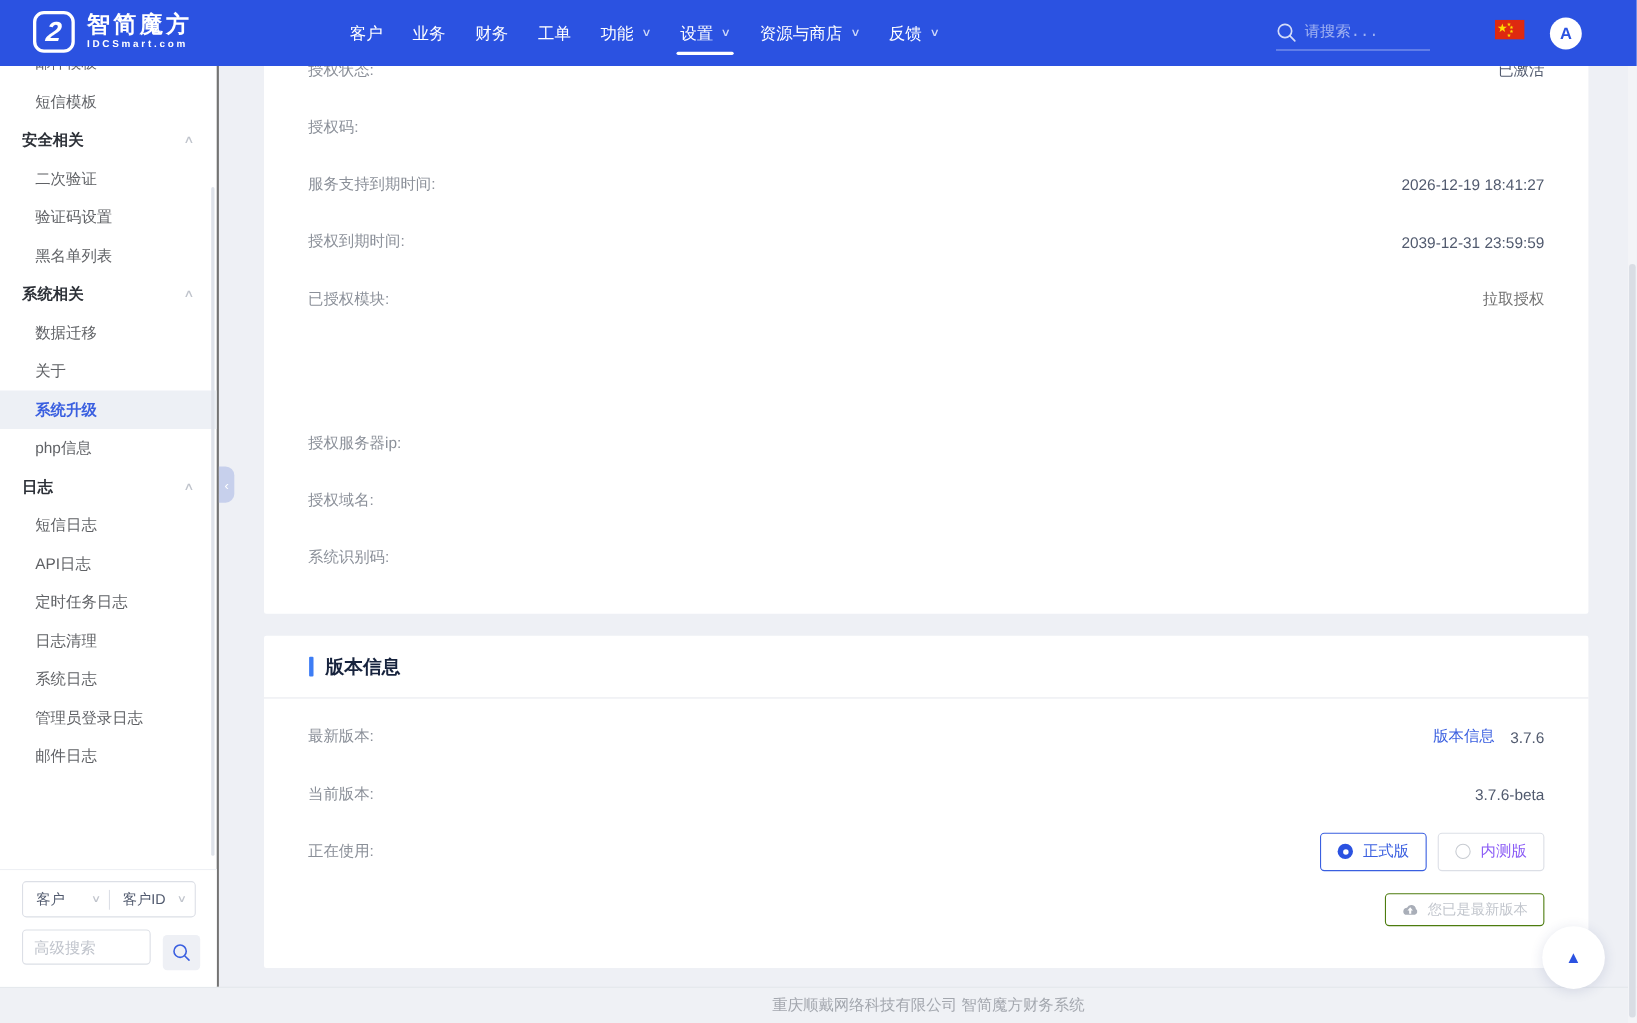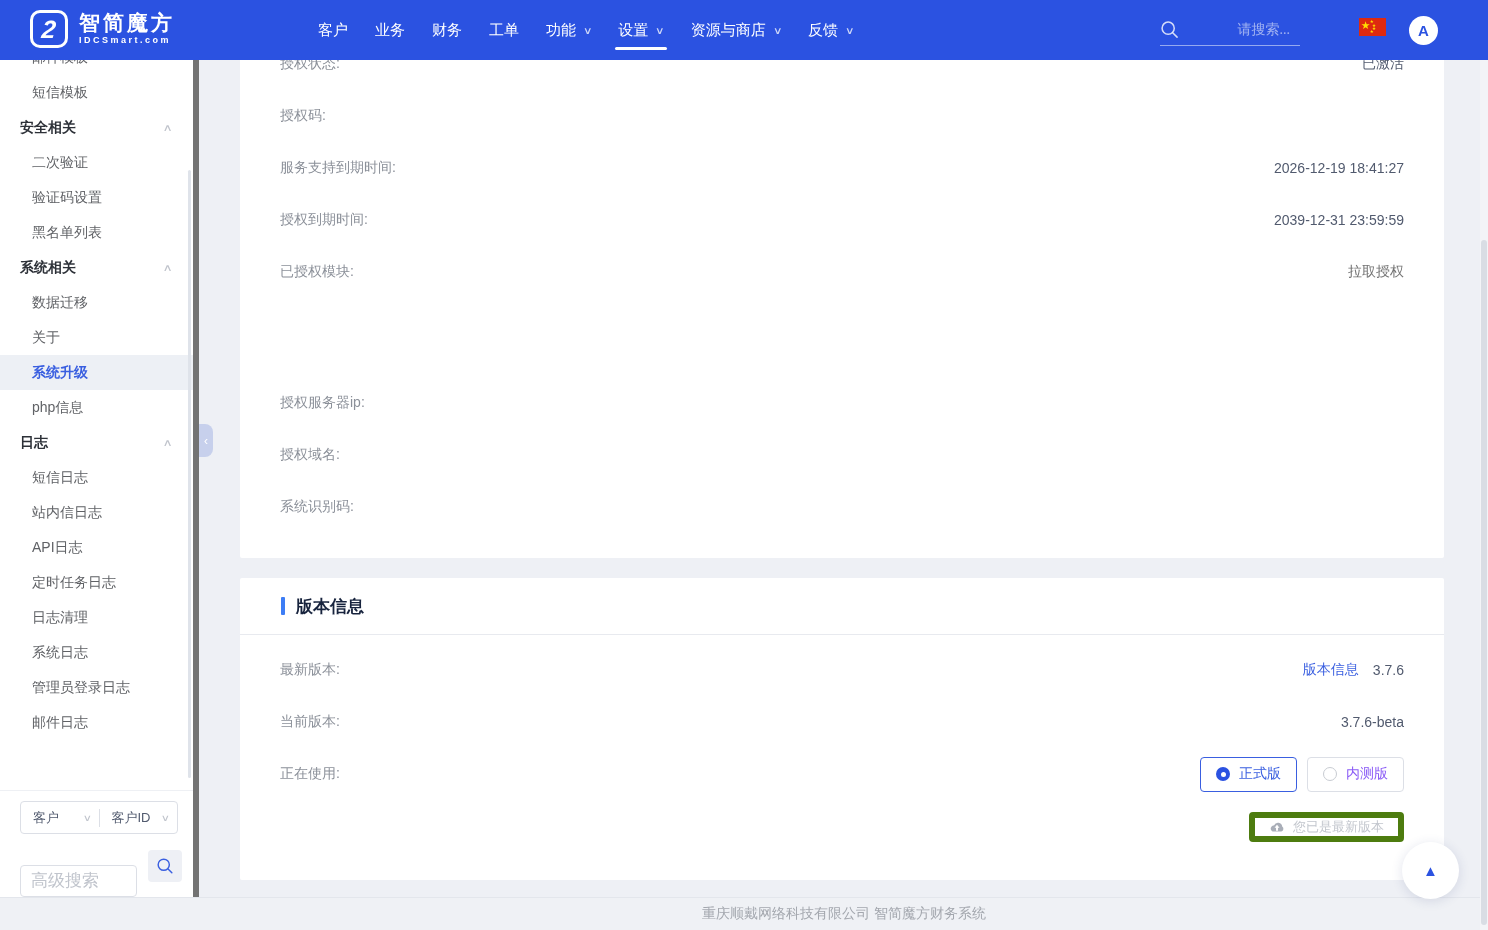--- a/index.html
+++ b/index.html
@@ -38,35 +38,35 @@
     background:#fff; border-radius:2px;
   }
 
   .topsearch {
     position:absolute; left:1160px; top:14px; width:140px; height:32px;
     display:flex; align-items:center; gap:7px;
     border-bottom:1px solid rgba(255,255,255,.5);
   }
   .topsearch input {
     background:transparent; border:none; outline:none; width:104px;
-    color:#fff; font-size:14px; font-family:Liberation Serif, serif;text-align:right;
+    color:#fff; font-size:14px; font-family:Liberation Mono, monospace;
   }
   .topsearch input::placeholder { color:rgba(255,255,255,.55); }
 
   .flag { position:absolute; left:1359px; top:18px; line-height:0; }
   .avatar {
     position:absolute; left:1409px; top:16px; width:29px; height:29px; border-radius:50%;
     background:#fff; display:flex; align-items:center; justify-content:center;
     color:#2b52e1; font-weight:bold; font-size:15px;
   }
 
   
   .sidebar {
     position:absolute; left:0; top:60px; width:199px; height:837px;
-    background:#fff; border-right:6px solid #737373; z-index:5; overflow:hidden;
+    background:#fff; border-right:2px solid #737373; z-index:5; overflow:hidden;
   }
   .menu { margin-top:-20px; }
   .s-item, .s-group { height:35px; display:flex; align-items:center; font-size:14px; }
   .s-item { padding-left:32px; color:#606266; cursor:pointer; }
   .s-group { padding-left:20px; padding-right:22px; color:#2d3138; font-weight:bold; justify-content:space-between; cursor:pointer; }
   .s-group .caret { color:#c0c4cc; font-size:10px; font-weight:normal; transform:scaleX(1.4); }
   .s-item.active { background:#edf0f5; color:#3a5fe0; font-weight:bold; }
   .side-thumb { position:absolute; right:2px; top:110px; width:3px; height:608px; background:#dfe3ea; border-radius:2px; }
 
   .sidebar-foot {
@@ -75,23 +75,23 @@
   }
   .filter-select {
     position:absolute; left:20px; top:10px; width:158px; height:33px;
     border:1px solid #dcdfe6; border-radius:4px; display:flex; align-items:center;
     font-size:13px; color:#515a6e; background:#fff;
   }
   .filter-half { flex:1; display:flex; align-items:center; justify-content:space-between; padding:0 8px 0 12px; cursor:pointer; }
   .filter-half + .filter-half { border-left:1px solid #dcdfe6; }
   .filter-half .caret { color:#c0c4cc; font-size:9px; transform:scaleX(1.4); }
   .adv-search {
-    position:absolute; left:20px; top:74px; width:117px; height:32px;
+    position:absolute; left:20px; top:54px; width:117px; height:32px;
     border:1px solid #dcdfe6; border-radius:4px; padding:0 10px;
-    font-size:17px; color:#515a6e; outline:none; font-family:inherit;
+    font-size:14px; color:#515a6e; outline:none; font-family:inherit;
   }
   .adv-search::placeholder { color:#c0c4cc; }
   .adv-search-btn {
     position:absolute; left:148px; top:59px; width:34px; height:32px;
     background:#eef0f5; border:none; border-radius:4px; cursor:pointer;
     display:flex; align-items:center; justify-content:center;
   }
 
   .collapse-handle {
     position:absolute; left:199px; top:424px; width:14px; height:33px;
@@ -132,21 +132,21 @@
   .vbtn.sel .radio-dot { background:#2b52e1; }
   .vbtn.sel .radio-dot::after {
     content:""; position:absolute; left:4.5px; top:4.5px; width:5px; height:5px;
     border-radius:50%; background:#fff;
   }
   .vbtn.unsel .radio-dot { border:1px solid #c8ccd2; background:#fff; }
 
   .latest-row { display:flex; justify-content:flex-end; padding-right:40px; margin-top:12px; }
   .latest-btn {
     height:30px; padding:0 14px; background:#fff;
-    border:6px solid #4d7c0f; border-radius:4px;
+    border:1px solid #4d7c0f; border-radius:4px;
     display:flex; align-items:center; gap:8px;
     font-size:13px; color:#c2c6cd; cursor:not-allowed; font-family:inherit;margin-left:12px;
   }
 
   .backtop {
     position:absolute; left:1402px; top:842px; width:57px; height:57px;
     background:#fff; border-radius:50%; z-index:20; cursor:pointer;
     box-shadow:0 2px 12px rgba(40,60,120,.14);
     display:flex; align-items:center; justify-content:center;
     color:#2b52e1; font-size:15px;
@@ -264,23 +264,20 @@
       </div>
     <div class="s-item">
         <span>php信息</span>
       </div>
     <div class="s-group">
         <span>日志</span>
         <span class="caret">∧</span>
       </div>
     <div class="s-item">
         <span>短信日志</span>
-      </div>
-    <div class="s-item">
-        <span>站内信日志</span>
       </div>
     <div class="s-item">
         <span>API日志</span>
       </div>
     <div class="s-item">
         <span>定时任务日志</span>
       </div>
     <div class="s-item">
         <span>日志清理</span>
       </div>

